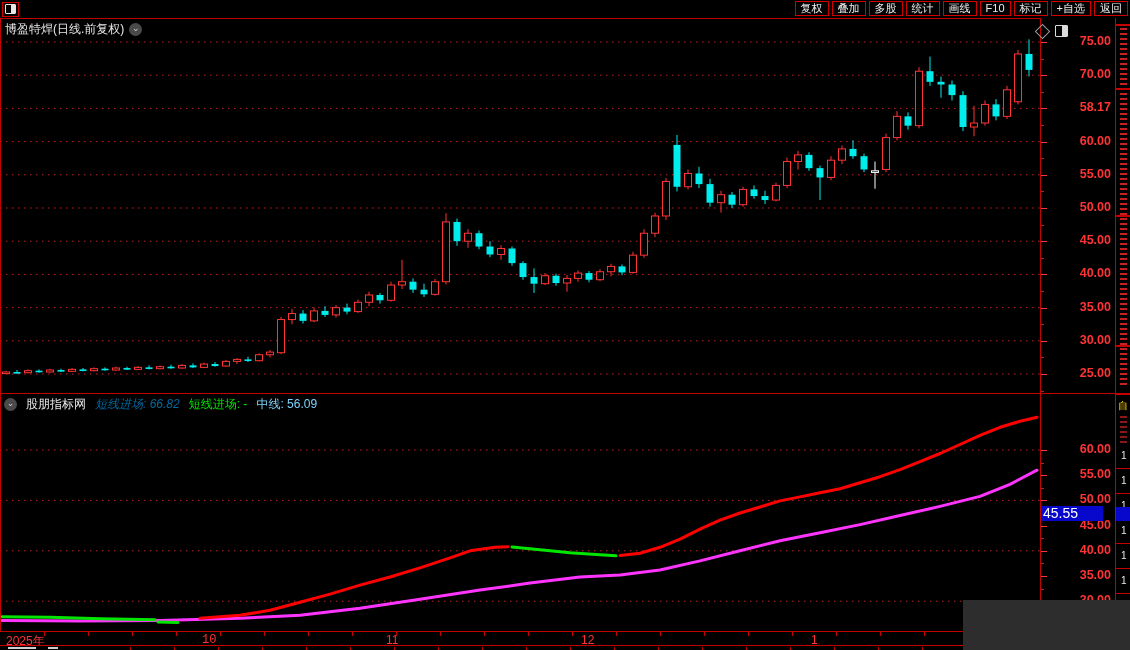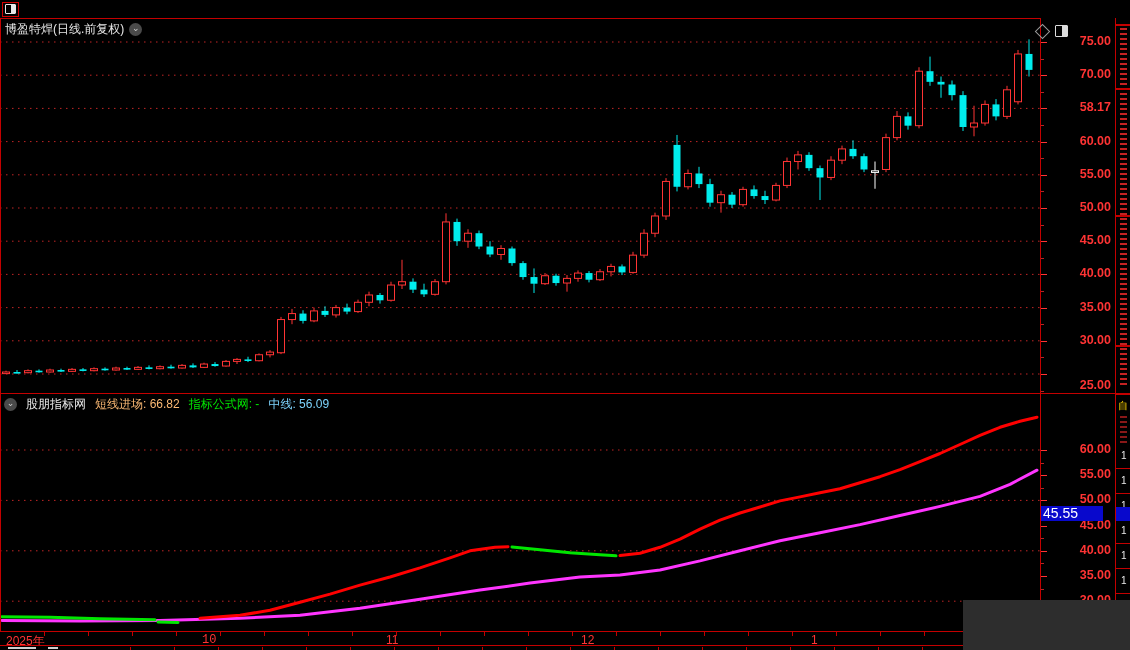--- a/index.html
+++ b/index.html
@@ -72,20 +72,31 @@
   .vline{position:absolute;width:0;border-left:1px solid #c40000;z-index:3;}
 </style>
 </head>
 <body>
 
 <div class="app">
 
   <div class="toolbar">
     <div class="tb-icon">
         <div class="tb-icon-inner"></div>
+      </div>
+    <div class="tb-right">
+        <span class="tr-btn">复权</span>
+        <span class="tr-btn">叠加</span>
+        <span class="tr-btn">多股</span>
+        <span class="tr-btn">统计</span>
+        <span class="tr-btn">画线</span>
+        <span class="tr-btn">F10</span>
+        <span class="tr-btn">标记</span>
+        <span class="tr-btn">+自选</span>
+        <span class="tr-btn">返回</span>
       </div>
   </div>
 
   <div class="title-row">
     <span class="title-text">博盈特焊(日线.前复权)</span>
     <span class="chev-circle">⌄</span>
   </div>
 
   <div class="diamond-icon"></div>
   <div class="win-icon"></div>
@@ -317,29 +328,29 @@
       <div class="ax-tick" style="top: 256.4px;"></div>
       <div class="ax-lbl" style="top: 248.4px;">40.00</div>
       <div class="ax-sub" style="top: 273px;"></div>
       <div class="ax-tick" style="top: 289.6px;"></div>
       <div class="ax-lbl" style="top: 281.6px;">35.00</div>
       <div class="ax-sub" style="top: 306.2px;"></div>
       <div class="ax-tick" style="top: 322.8px;"></div>
       <div class="ax-lbl" style="top: 314.8px;">30.00</div>
       <div class="ax-sub" style="top: 339.4px;"></div>
       <div class="ax-tick" style="top: 356px;"></div>
-      <div class="ax-lbl" style="top: 360px;">25.00</div>
+      <div class="ax-lbl" style="top: 348px;">25.00</div>
       <div class="ax-sub" style="top: 372.6px;"></div>
     </div>
 
   <div class="ind-header">
     <span class="chev-circle">⌄</span>
     <span class="ind-site">股朋指标网</span>
-    <span class="ind-item" id="ind-it-0" style="color: #fdba74;">短线进场: 66.82</span>
-    <span class="ind-item" id="ind-it-1" style="color: rgb(0, 230, 0);">指标公式网: -</span>
+    <span class="ind-item" id="ind-it-0" style="color: #0369a1; font-style: italic;">短线进场: 66.82</span>
+    <span class="ind-item" id="ind-it-1" style="color: rgb(0, 230, 0);">短线进场: -</span>
     <span class="ind-item" id="ind-it-2" style="color: #7dd3fc;">中线: 56.09</span>
   </div>
 
   <svg id="ind-svg" width="1040" height="221">
       <line x1="0" y1="40" x2="1040" y2="40" stroke="#c02525" stroke-width="1" stroke-dasharray="1.5,4.5"></line>
       <line x1="0" y1="90.4" x2="1040" y2="90.4" stroke="#c02525" stroke-width="1" stroke-dasharray="1.5,4.5"></line>
       <line x1="0" y1="140.8" x2="1040" y2="140.8" stroke="#c02525" stroke-width="1" stroke-dasharray="1.5,4.5"></line>
       <line x1="0" y1="191.2" x2="1040" y2="191.2" stroke="#c02525" stroke-width="1" stroke-dasharray="1.5,4.5"></line>
       <polyline points="2,210.4 80,210.9 160,210.4 240,208.3 300,205.3 360,198.3 420,189.2 480,180.1 530,173.1 580,167.0 620,165.0 660,160.0 700,150.9 740,140.8 780,130.7 820,122.7 860,114.6 900,105.5 940,96.4 980,86.4 1010,74.3 1037,60.2" fill="none" stroke="#ff35ff" stroke-width="3" stroke-linecap="round" stroke-linejoin="round"></polyline>
       <polyline points="200,208.3 240,205.3 270,200.3 300,192.2 330,184.1 360,175.1 390,167.0 420,157.9 450,147.9 470,140.8 495,137.3 508,136.8" fill="none" stroke="#ff0000" stroke-width="3" stroke-linecap="round" stroke-linejoin="round"></polyline>

